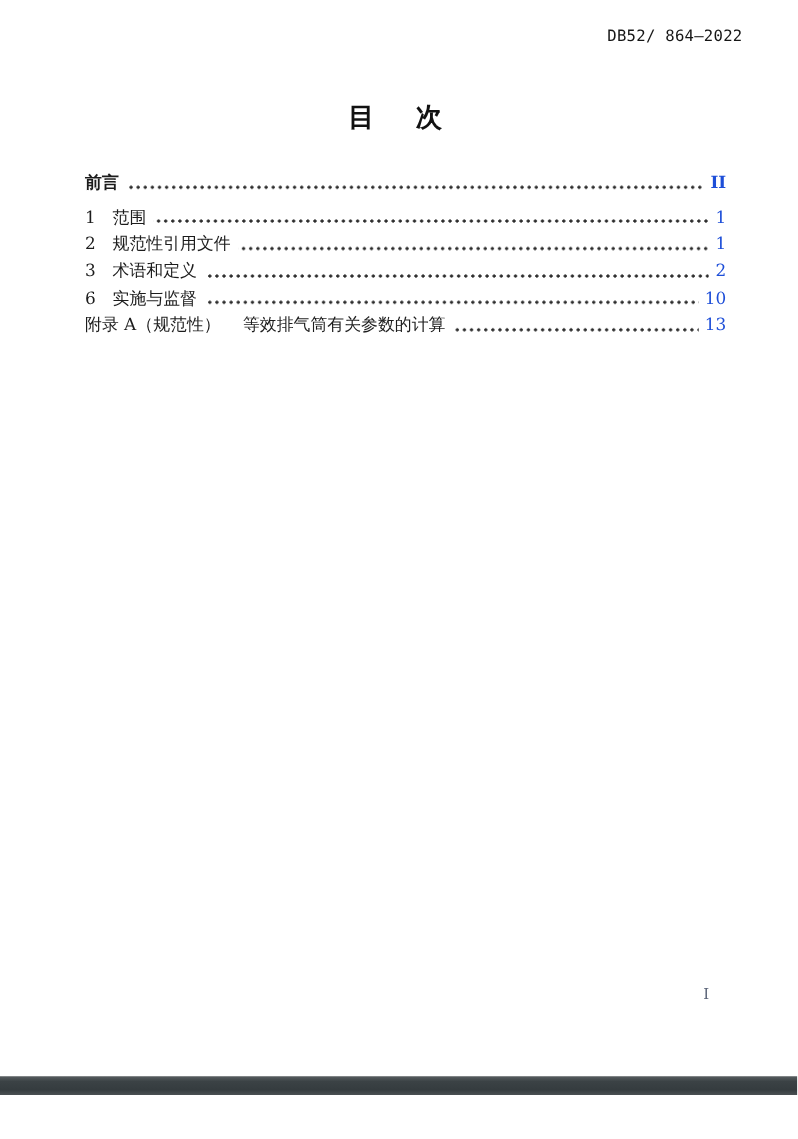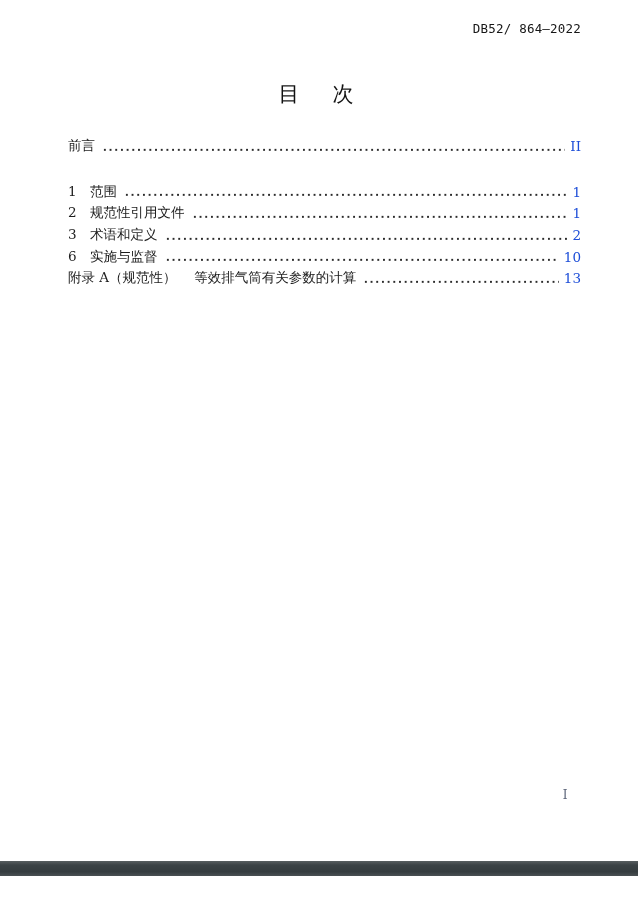--- a/index.html
+++ b/index.html
@@ -20,55 +20,56 @@
   .page {
     position: absolute;
     left: 0; top: 0;
     width: 638px;
     height: 861px;
     background: #ffffff;
   }
   .header-code {
     position: absolute;
     top: 21px;
-    right: 57px;
+    right: 44px;
     font-family: "DejaVu Sans Mono", "Liberation Mono", monospace;
     font-size: 12.5px;
     letter-spacing: 0.2px;
     color: #161616;
     white-space: pre;
   }
   .page-title {
     position: absolute;
     top: 80px;
     left: 0;
     right: 0;
     margin: 0;
     padding-left: 0;
     text-align: center;
     font-size: 21px;
-    font-weight: normal;
+    font-weight: bold;
     letter-spacing: 6px;
     color: #111;
     white-space: pre;
   }
   .toc {
     position: absolute;
     left: 68px;
     top: 135px;
     width: 513px;
   }
   .toc-row {
     display: flex;
     align-items: center;
     height: 21.7px;
     font-size: 13.5px;
   }
   .toc-row.after-gap {
-    margin-bottom: 24px;
+    margin-bottom: 6px;
+    font-weight: bold;
   }
   .toc-label {
     white-space: pre;
     flex: 0 0 auto;
     color: #1c1c1c;
   }
   .toc-leader {
     flex: 1 1 auto;
     align-self: stretch;
     margin-left: 6px;

